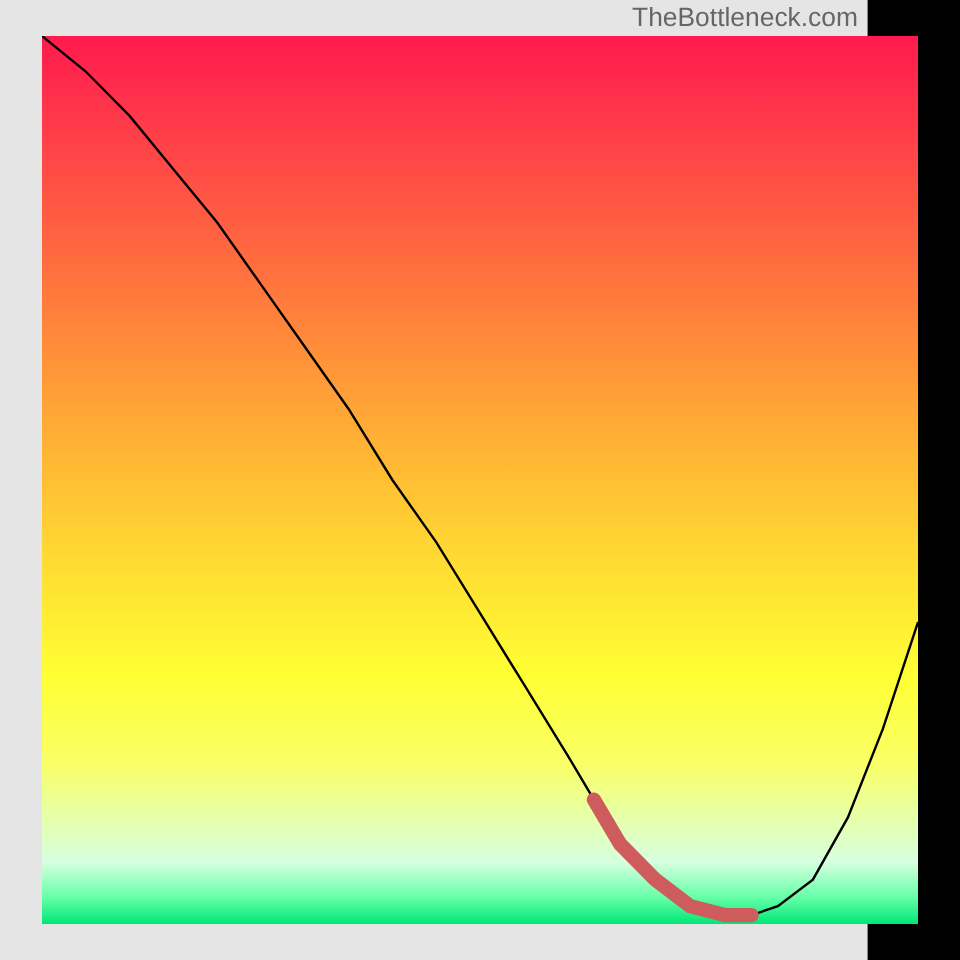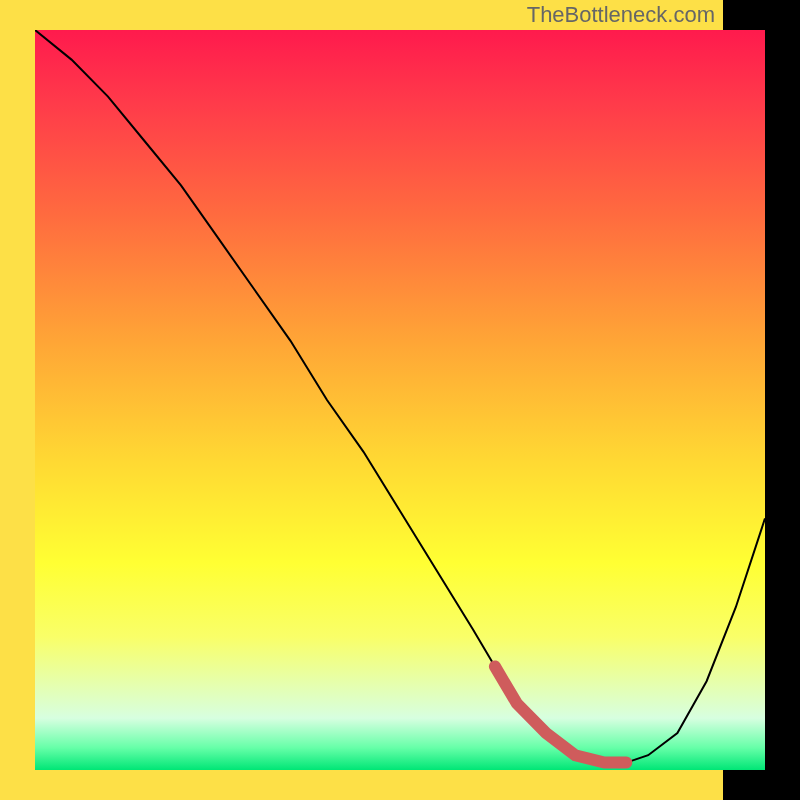--- a/index.html
+++ b/index.html
@@ -8,21 +8,21 @@
     width: 800px;
     height: 800px;
     background: #000;
     font-family: Arial, Helvetica, sans-serif;
     overflow: hidden;
   }
   .frame {
     position: relative;
     width: 723px;
     height: 800px;
-    background: #fde047;
+    background: #e5e5e5;
   }
   .watermark {
     position: absolute;
     top: 2px;
     right: 8px;
     color: #666;
     font-size: 22px;
     font-weight: 500;
     z-index: 10;
   }

